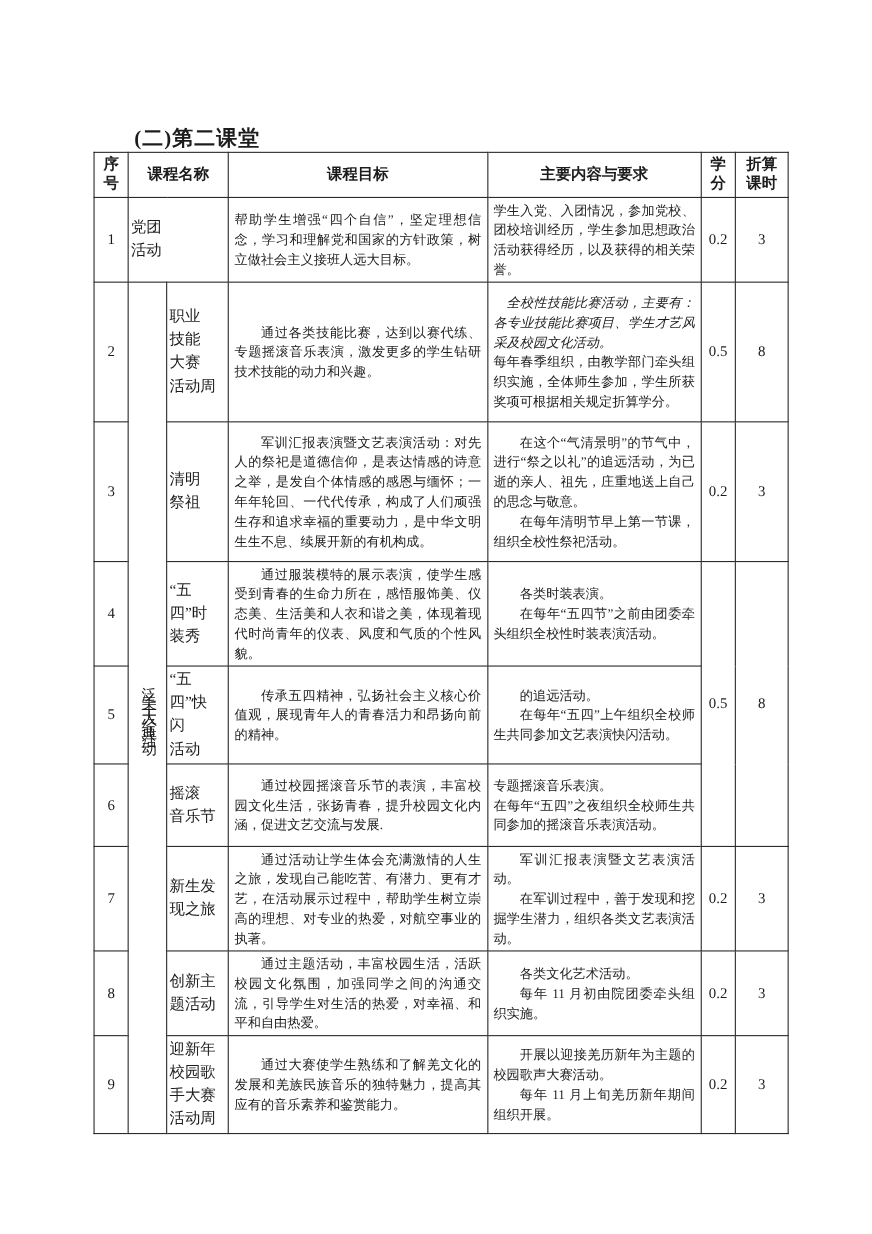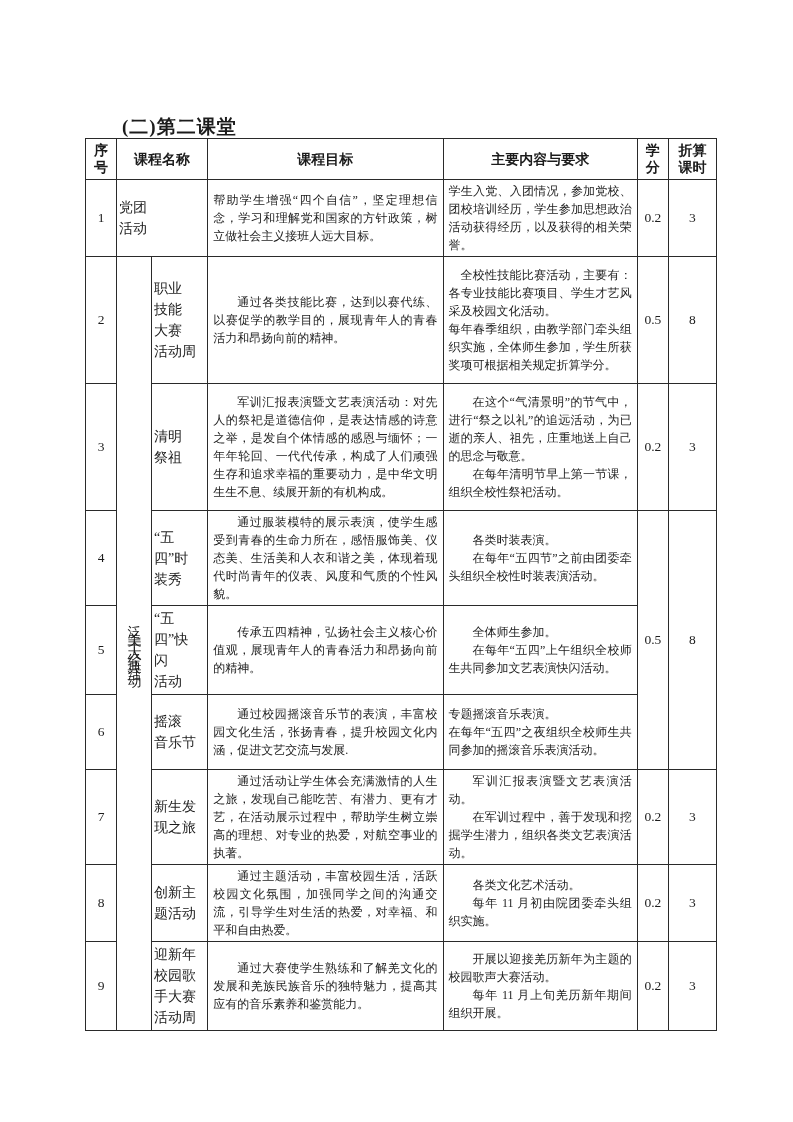--- a/index.html
+++ b/index.html
@@ -37,21 +37,21 @@
   }
   td.c-name{
     font-size:14px;line-height:21px;
     white-space:pre-line;padding:2px 2px;
   }
   td.c-goal,td.c-content{
     font-size:12px;line-height:18px;text-align:justify;
   }
   td.c-goal p,td.c-content p{margin:0;}
   .ind2{text-indent:2em;}
-  .ind1{text-indent:1em;}
+  .ind1{text-indent:1em;font-style:italic;}
   .flush{text-indent:0;}
   td.c-group{
     text-align:center;padding:0;
   }
   .vertical-label{
     writing-mode:vertical-lr;
     text-orientation:upright;
     display:inline-block;
     font-size:14px;
     letter-spacing:7px;
@@ -109,21 +109,21 @@
       <tr style="height:127px">
         <td class="c-num">2</td>
         <td class="c-group" rowspan="8">
           <span class="vertical-label">泛美十大经典活动</span>
         </td>
         <td class="c-name">职业
 技能
 大赛
 活动周</td>
         <td class="c-goal">
-          <p class="ind2">通过各类技能比赛，达到以赛代练、以赛促学的教学目的，展现青年人的青春活力和昂扬向前的精神。</p>
+          <p class="ind2">通过各类技能比赛，达到以赛代练、专题摇滚音乐表演，激发更多的学生钻研技术技能的动力和兴趣。</p>
         </td>
         <td class="c-content">
           <p class="ind1">全校性技能比赛活动，主要有：各专业技能比赛项目、学生才艺风采及校园文化活动。</p>
           <p class="flush">每年春季组织，由教学部门牵头组织实施，全体师生参加，学生所获奖项可根据相关规定折算学分。</p>
         </td>
         <td class="c-credit">0.5</td>
         <td class="c-hours">8</td>
       </tr>
 
       <tr style="height:127px">
@@ -160,21 +160,21 @@
       <tr style="height:83px">
         <td class="c-num">5</td>
         <td class="c-name">“五
 四”快
 闪
 活动</td>
         <td class="c-goal">
           <p class="ind2">传承五四精神，弘扬社会主义核心价值观，展现青年人的青春活力和昂扬向前的精神。</p>
         </td>
         <td class="c-content">
-          <p class="ind2">全体师生参加。</p>
+          <p class="ind2">的追远活动。</p>
           <p class="ind2">在每年“五四”上午组织全校师生共同参加文艺表演快闪活动。</p>
         </td>
       </tr>
 
       <tr style="height:75px">
         <td class="c-num">6</td>
         <td class="c-name">摇滚
 音乐节</td>
         <td class="c-goal">
           <p class="ind2">通过校园摇滚音乐节的表演，丰富校园文化生活，张扬青春，提升校园文化内涵，促进文艺交流与发展.</p>

